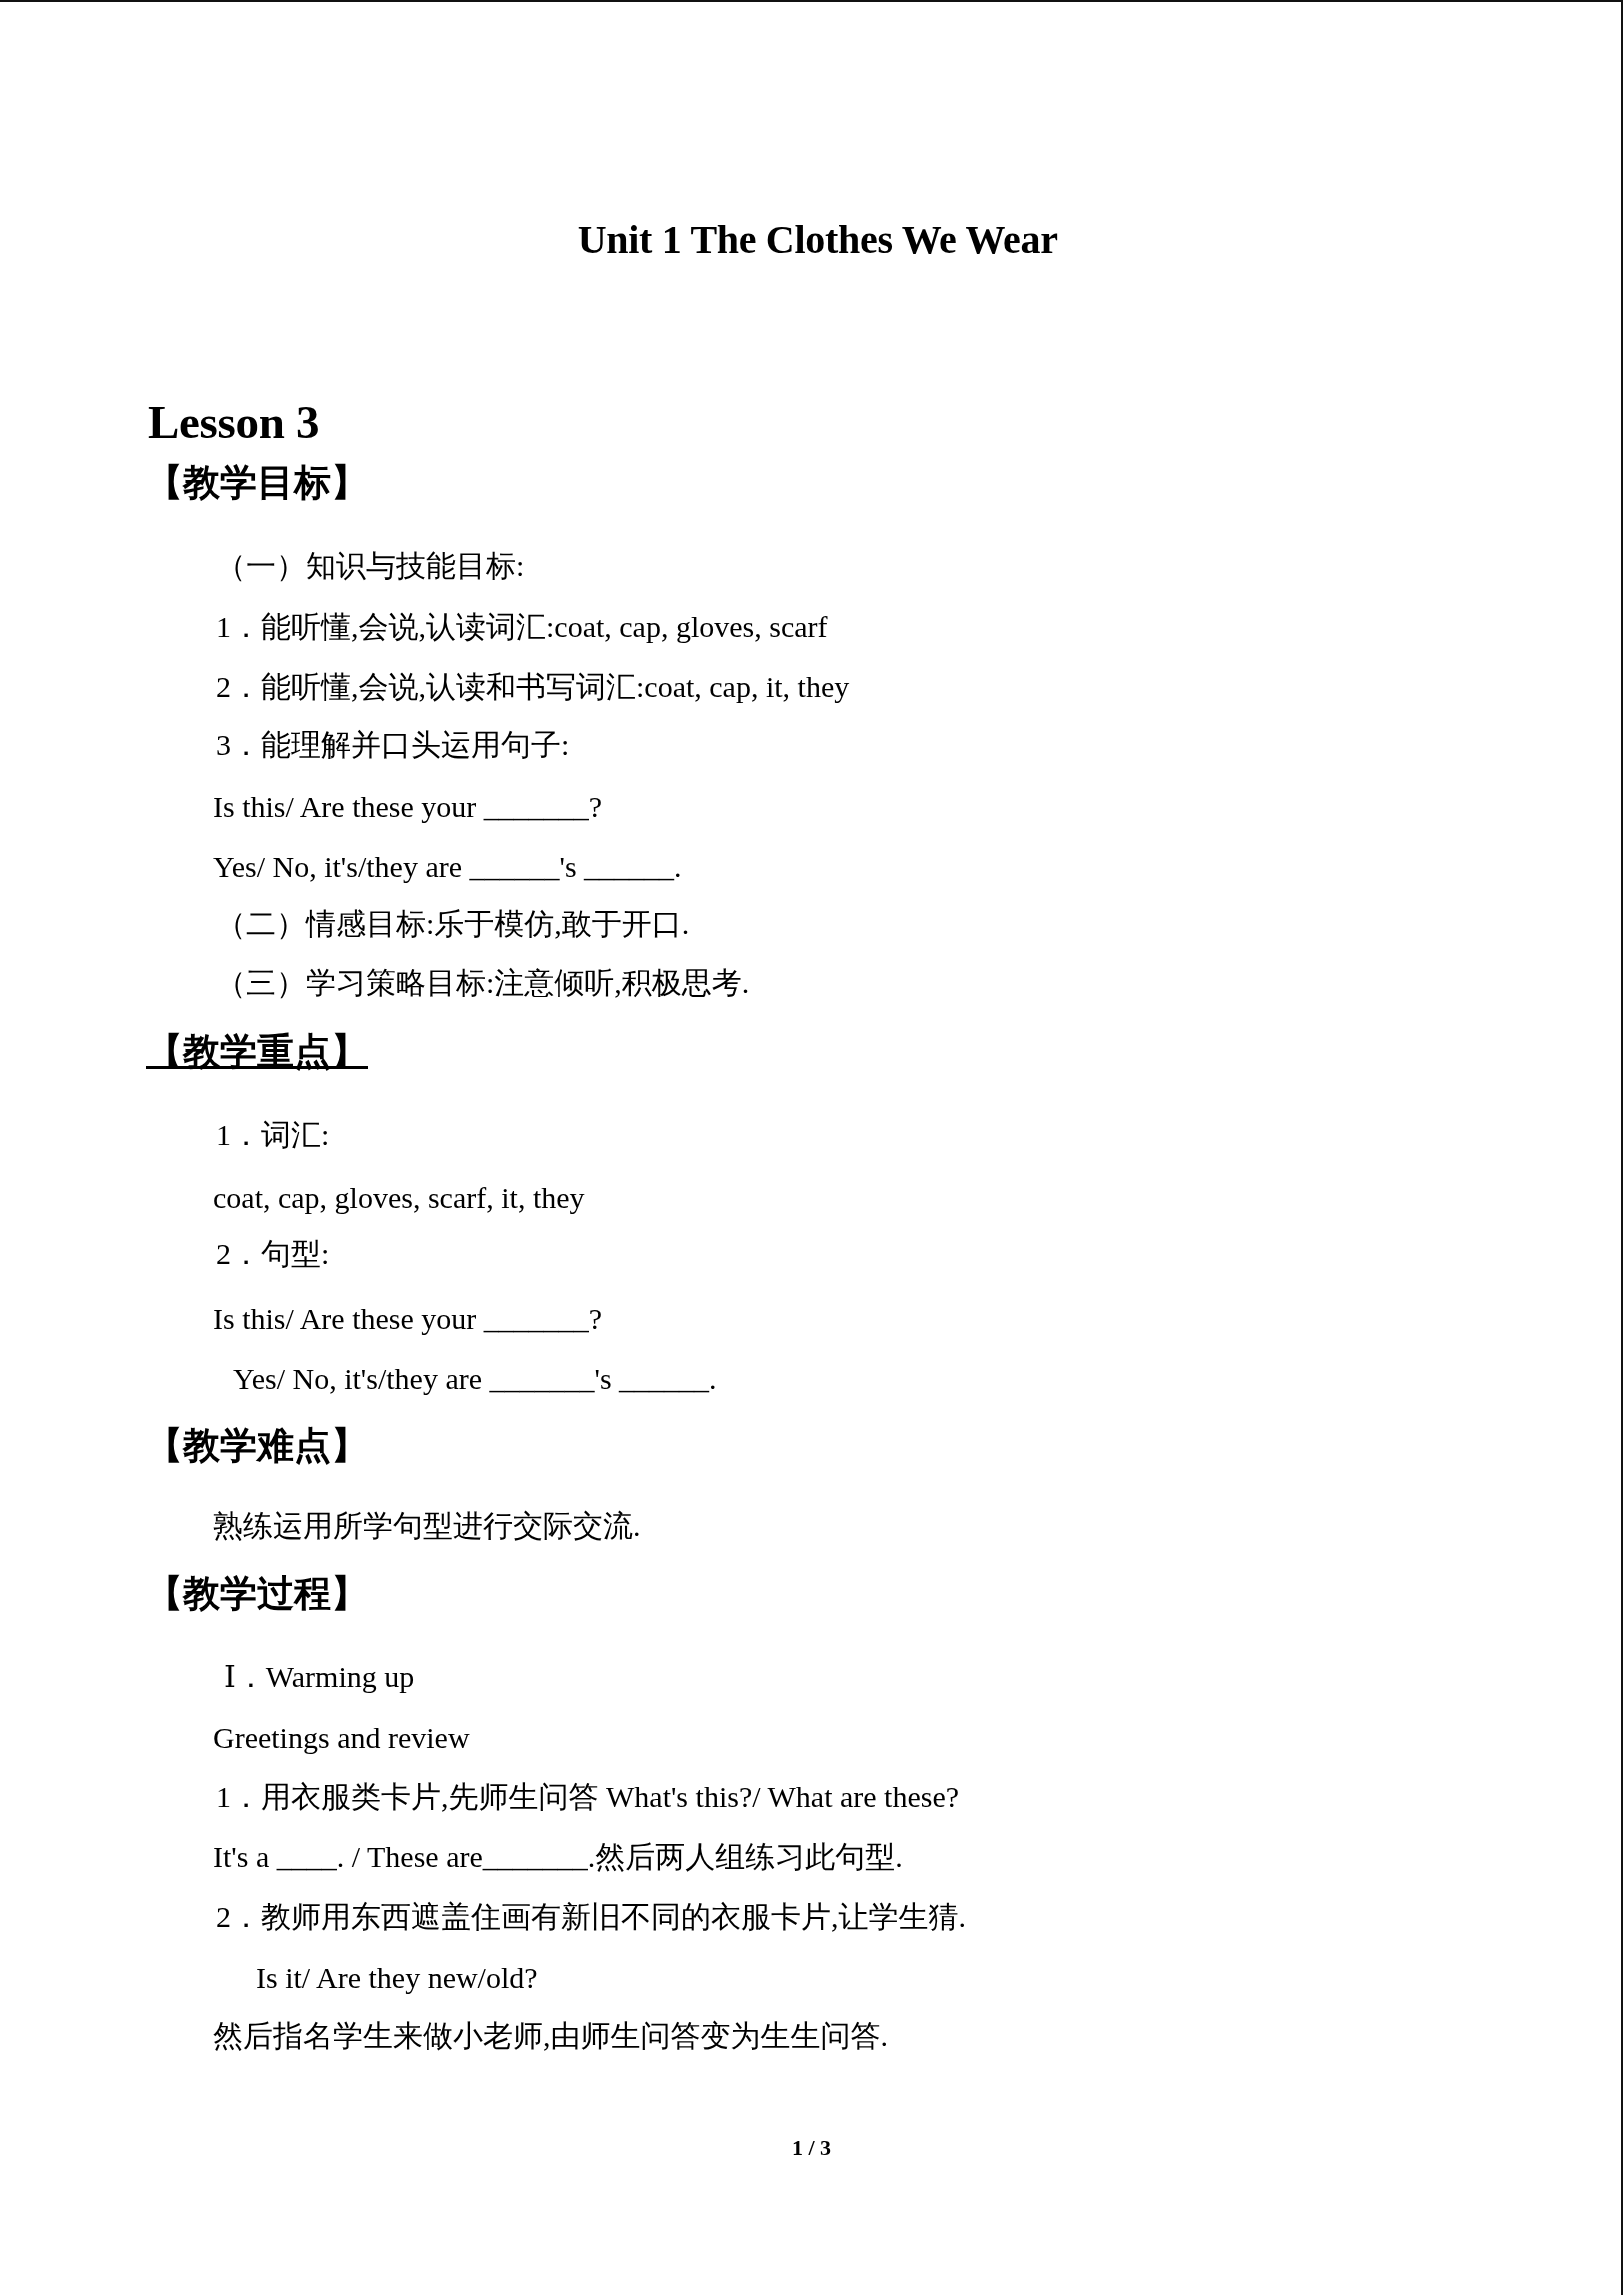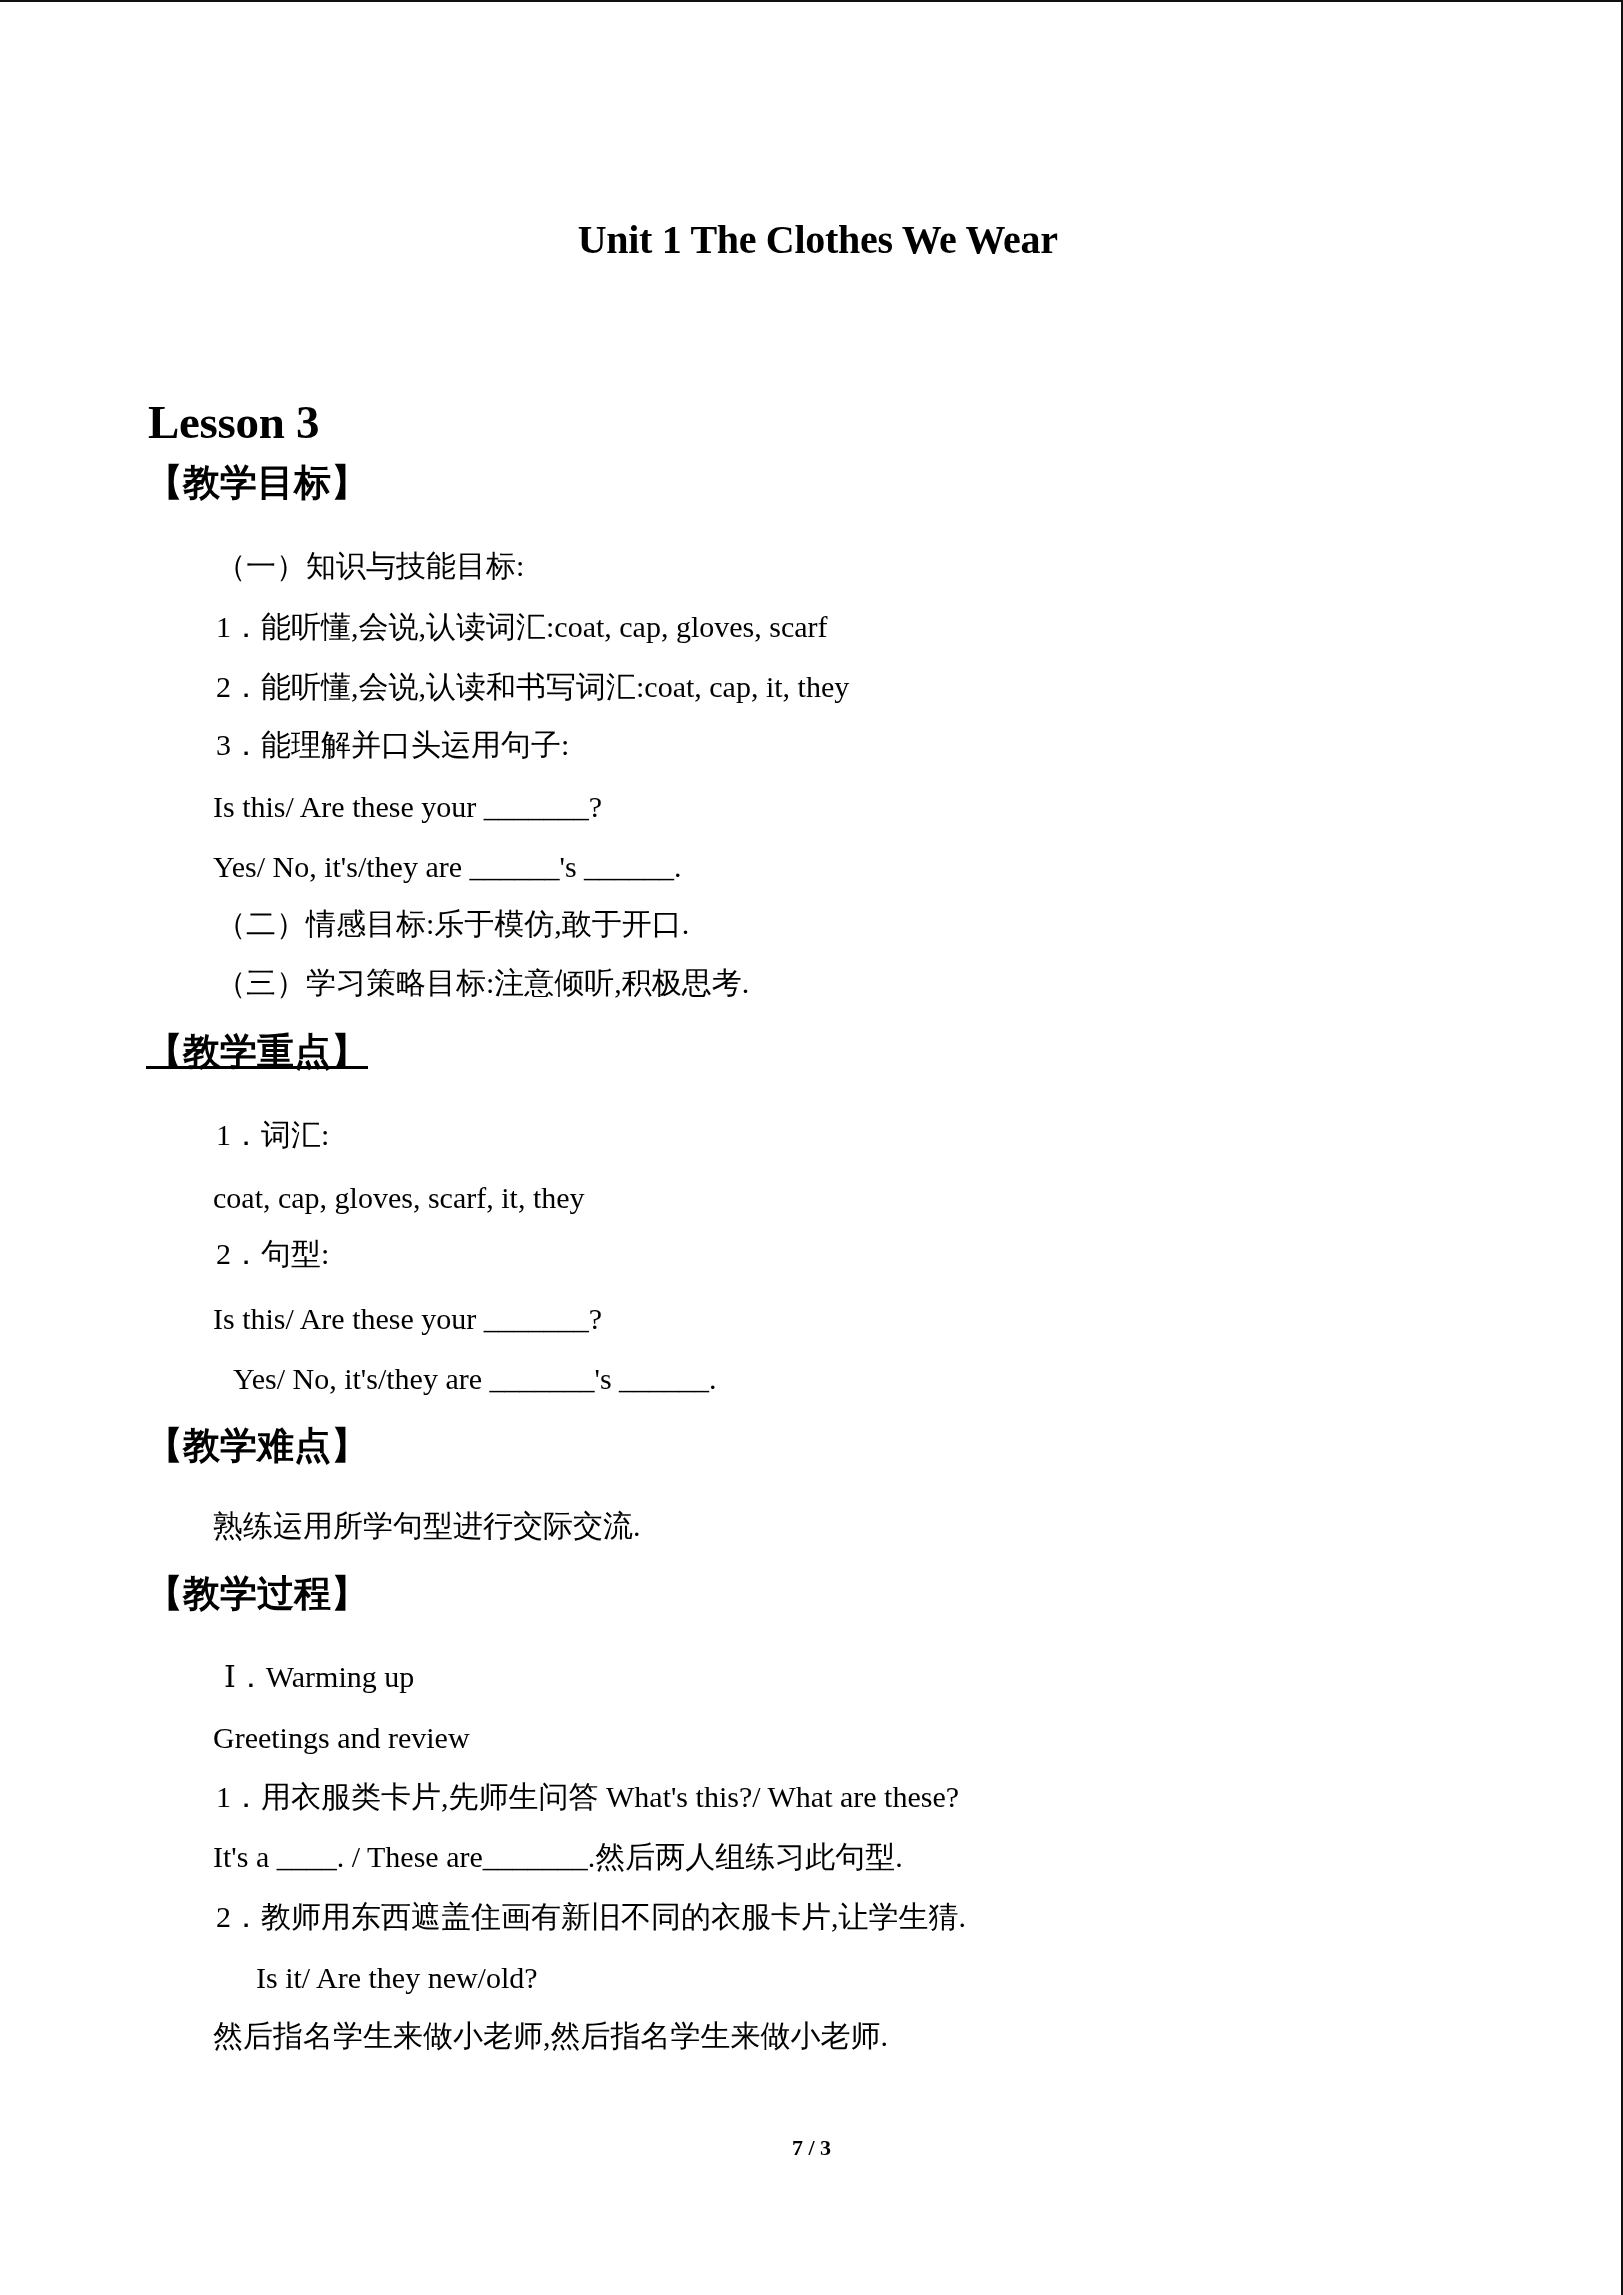--- a/index.html
+++ b/index.html
@@ -80,16 +80,16 @@
 <div class="line section-head" style="top:1427px;">【教学难点】</div>
 <div class="line body ind1" style="top:1511px;">熟练运用所学句型进行交际交流.</div>
 
 <div class="line section-head" style="top:1575px;">【教学过程】</div>
 <div class="line body" style="top:1662px; left:224px;">Ⅰ．Warming up</div>
 <div class="line body ind1" style="top:1723px;">Greetings and review</div>
 <div class="line body ind-sub" style="top:1782px;">1．用衣服类卡片,先师生问答 What's this?/ What are these?</div>
 <div class="line body ind1" style="top:1842px;">It's a ____. / These are_______.然后两人组练习此句型.</div>
 <div class="line body ind-sub" style="top:1902px;">2．教师用东西遮盖住画有新旧不同的衣服卡片,让学生猜.</div>
 <div class="line body ind1" style="top:1963px;margin-left:43px;">Is it/ Are they new/old?</div>
-<div class="line body ind1" style="top:2021px;">然后指名学生来做小老师,然后指名学生来做小老师.</div>
+<div class="line body ind1" style="top:2021px;">然后指名学生来做小老师,由师生问答变为生生问答.</div>
 
-<div class="line page-num">7 / 3</div>
+<div class="line page-num">1 / 3</div>
 
 
 </body></html>

